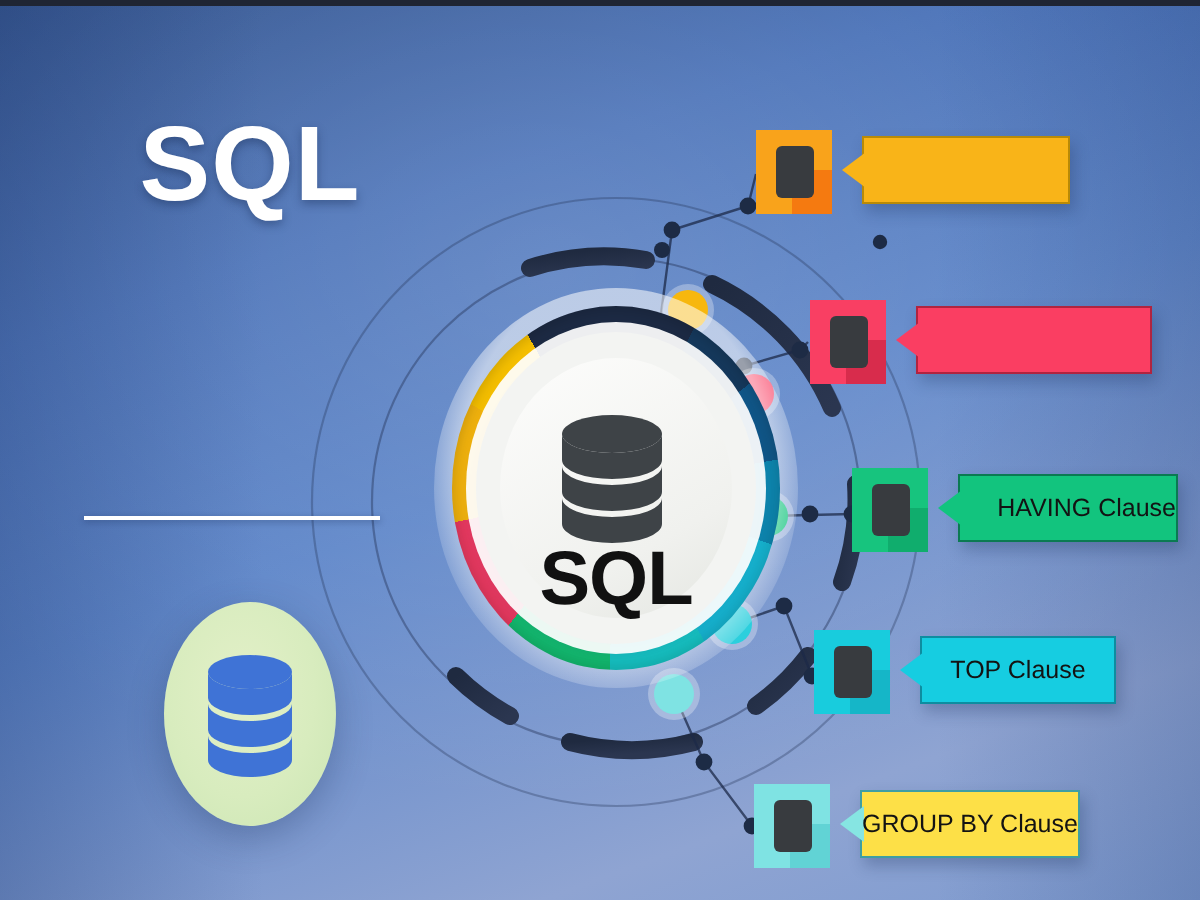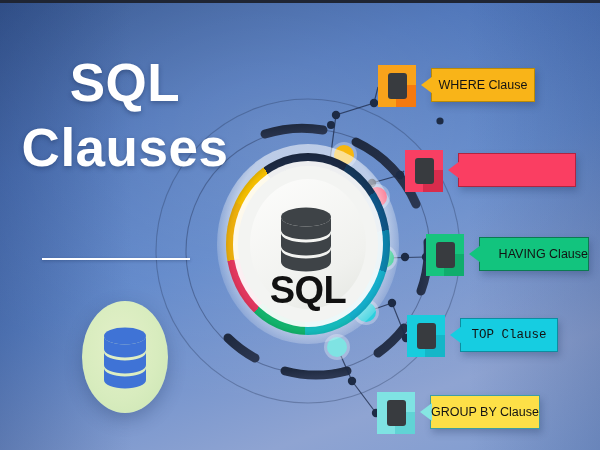--- a/index.html
+++ b/index.html
@@ -247,21 +247,20 @@
         <circle cx="384" cy="255" r="10" fill="#14c47e"></circle>
         <circle cx="366" cy="309" r="13" fill="rgba(255,255,255,0.30)"></circle>
         <circle cx="366" cy="309" r="10" fill="#2ccfdd"></circle>
         <circle cx="337" cy="344" r="13" fill="rgba(255,255,255,0.30)"></circle>
         <circle cx="337" cy="344" r="10" fill="#7fe3e3"></circle>
       </g>
   </svg>
 
   <div id="hero">
     <div class="hero-line">SQL</div>
-    <div class="hero-line">Clauses</div>
   </div>
   <div id="divider"></div>
 
   <div id="db-badge">
     <svg width="50" height="66" viewBox="0 0 50 66">
       <g fill="#3f73d6">
         <ellipse cx="25" cy="12" rx="21" ry="8.5"></ellipse>
         <path d="M4 12 v13 a21 8.5 0 0 0 42 0 V12 a21 8.5 0 0 1 -42 0 z"></path>
         <path d="M4 28 v13 a21 8.5 0 0 0 42 0 V28 a21 8.5 0 0 1 -42 0 z"></path>
         <path d="M4 44 v12 a21 8.5 0 0 0 42 0 V44 a21 8.5 0 0 1 -42 0 z"></path>
@@ -287,21 +286,20 @@
   </div>
 
   <div id="rows">
       <div class="row">
         <div class="icon-box" style="left: 378px; top: 62px; background: rgb(249, 163, 27);">
           <div class="shade" style="background: rgb(242, 97, 10);"></div>
           <div class="chip"></div>
         </div>
         <div class="callout" style="left: 431px; top: 65px; width: 104px; background: rgb(249, 180, 24); border: 1.5px solid rgb(185, 138, 7);">
           <span class="tail" style="border-right: 12px solid rgb(249, 180, 24);"></span>
-          <span class="label">WHERE Clause</span>
         </div>
       </div>
       <div class="row">
         <div class="icon-box" style="left: 405px; top: 147px; background: rgb(249, 63, 99);">
           <div class="shade" style="background: rgb(196, 32, 63);"></div>
           <div class="chip"></div>
         </div>
         <div class="callout" style="left: 458px; top: 150px; width: 118px; background: rgb(250, 62, 98); border: 1.5px solid rgb(176, 36, 64);">
           <span class="tail" style="border-right: 12px solid rgb(250, 62, 98);"></span>
         </div>
@@ -314,21 +312,21 @@
         <div class="callout" style="left: 479px; top: 234px; width: 110px; background: rgb(18, 196, 126); border: 1.5px solid rgb(11, 122, 82); justify-content: flex-end;">
           <span class="tail" style="border-right: 12px solid rgb(18, 196, 126);"></span>
           <span class="label">HAVING Clause</span>
         </div>
       </div>
       <div class="row">
         <div class="icon-box" style="left: 407px; top: 312px; background: rgb(24, 204, 221);">
           <div class="shade" style="background: rgb(20, 168, 187);"></div>
           <div class="chip"></div>
         </div>
-        <div class="callout" style="left: 460px; top: 315px; width: 98px; background: rgb(22, 205, 225); border: 1.5px solid rgb(13, 141, 160); font-family: Liberation Mono, monospace;">
+        <div class="callout" style="left: 460px; top: 315px; width: 98px; background: rgb(22, 205, 225); border: 1.5px solid rgb(13, 141, 160);">
           <span class="tail" style="border-right: 12px solid rgb(22, 205, 225);"></span>
           <span class="label">TOP Clause</span>
         </div>
       </div>
       <div class="row">
         <div class="icon-box" style="left: 377px; top: 389px; background: rgb(127, 227, 227);">
           <div class="shade" style="background: rgb(79, 201, 205);"></div>
           <div class="chip"></div>
         </div>
         <div class="callout" style="left: 430px; top: 392px; width: 110px; background: #fde047; border: 1.5px solid rgb(63, 158, 162);">

